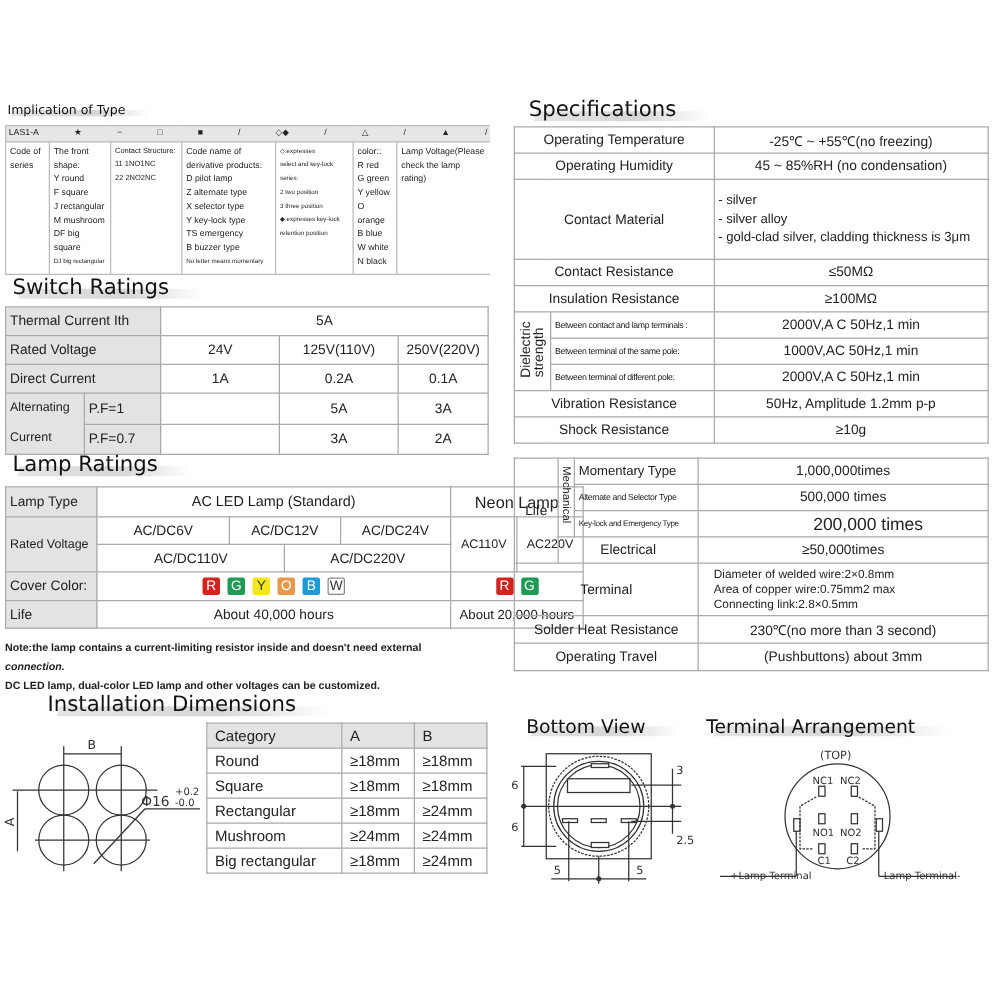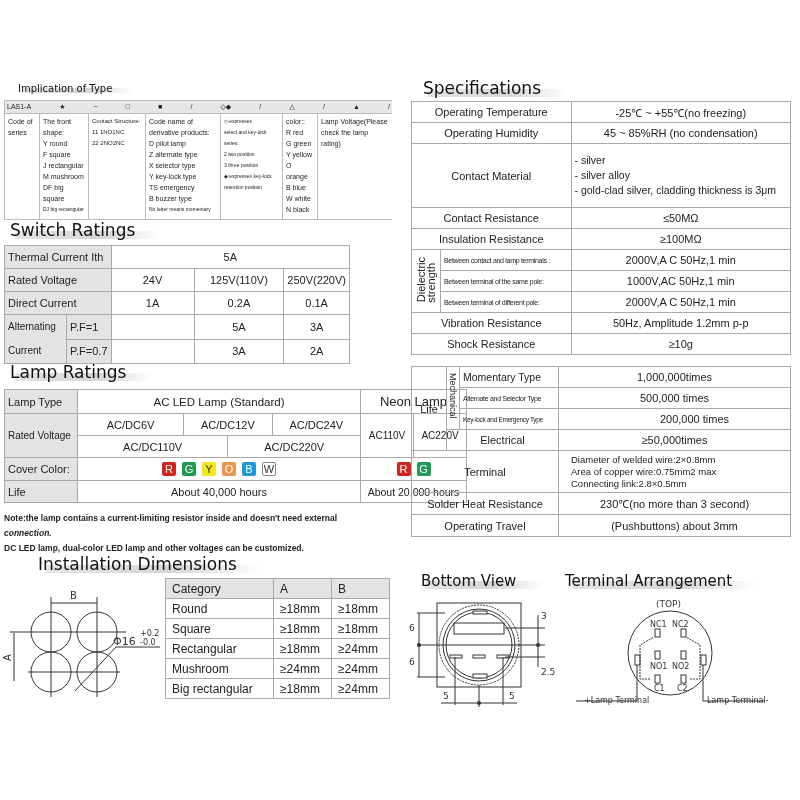--- a/index.html
+++ b/index.html
@@ -25,21 +25,21 @@
   .vert { writing-mode:vertical-rl; transform:rotate(180deg); font-size:11px; display:inline-block; line-height:10px; }
   .vert2 { writing-mode:vertical-rl; font-size:9px; display:inline-block; }
   .badge { display:inline-block; width:14px; height:14px; line-height:14px; border-radius:2px; color:#fff; font-size:11px; margin:0 3px; text-align:center; }
   #inst td { font-size:12px; height:19px; text-align:left; padding:0 6px; }
   #inst tr:first-child td { background:#e3e3e3; }
   .note { position:absolute; font-size:8.5px; font-weight:bold; color:#222; white-space:nowrap; }
 </style>
 </head>
 <body>
 
-<div class="sec-title sm" style="left:18px;top:83px;">Implication of Type</div>
+<div class="sec-title sm" style="left:6px;top:83px;">Implication of Type</div>
 <table id="impl" style="left:4px;top:100px;width:388px;">
   <tbody>
       <tr class="hdr">
     <td colspan="7" style="padding:0;border-right:none;">
       <div style="display:flex;justify-content:space-between;padding:0 2px;">
         <span>LAS1-A</span>
         <span>★</span>
         <span>−</span>
         <span>□</span>
         <span>■</span>
@@ -105,21 +105,21 @@
     </td>
     <td class="big" style="border-right:none;">
       <div>Lamp Voltage(Please</div>
       <div>check the lamp rating)</div>
     </td>
   </tr>
 </tbody>
   </table>
 
 <div class="sec-title" style="left:10px;top:220px;">Switch Ratings</div>
-<table id="sw" style="left:4px;top:245px;width:346px;">
+<table id="sw" style="left:4px;top:245px;width:387px;">
   <tbody>
       <tr>
     <td class="g" colspan="2" style="width:112px;">Thermal Current  Ith</td>
     <td colspan="3">5A</td>
   </tr>
   <tr>
     <td class="g" colspan="2">Rated Voltage</td>
     <td style="width:88px;">24V</td>
     <td style="width:88px;">125V(110V)</td>
     <td>250V(220V)</td>
@@ -249,21 +249,21 @@
     <td rowspan="3" style="width:12px;padding:0;"><span class="vert2">Mechanical</span></td>
     <td class="l" style="width:92px;font-size:10.5px;">Momentary Type</td>
     <td style="font-size:11px;">1,000,000times</td>
   </tr>
   <tr style="height:21px;">
     <td class="l" style="font-size:7px;letter-spacing:-0.3px;">Alternate and Selector Type</td>
     <td style="font-size:11px;">500,000 times</td>
   </tr>
   <tr style="height:21px;">
     <td class="l" style="font-size:6.5px;letter-spacing:-0.3px;">Key-lock and Emergency Type</td>
-    <td style="font-size:11px;padding-left:43px;">200,000 times</td>
+    <td style="font-size:14px;padding-left:43px;">200,000 times</td>
   </tr>
   <tr style="height:21px;">
     <td colspan="2" style="font-size:11px;">Electrical</td>
     <td style="font-size:11px;">≥50,000times</td>
   </tr>
   <tr style="height:42px;">
     <td colspan="3" style="font-size:11px;">Terminal</td>
     <td class="l" style="font-size:9.5px;line-height:12px;padding-left:12px;">
       <div>Diameter of welded wire:2×0.8mm</div>
       <div>Area of copper wire:0.75mm2 max</div>

